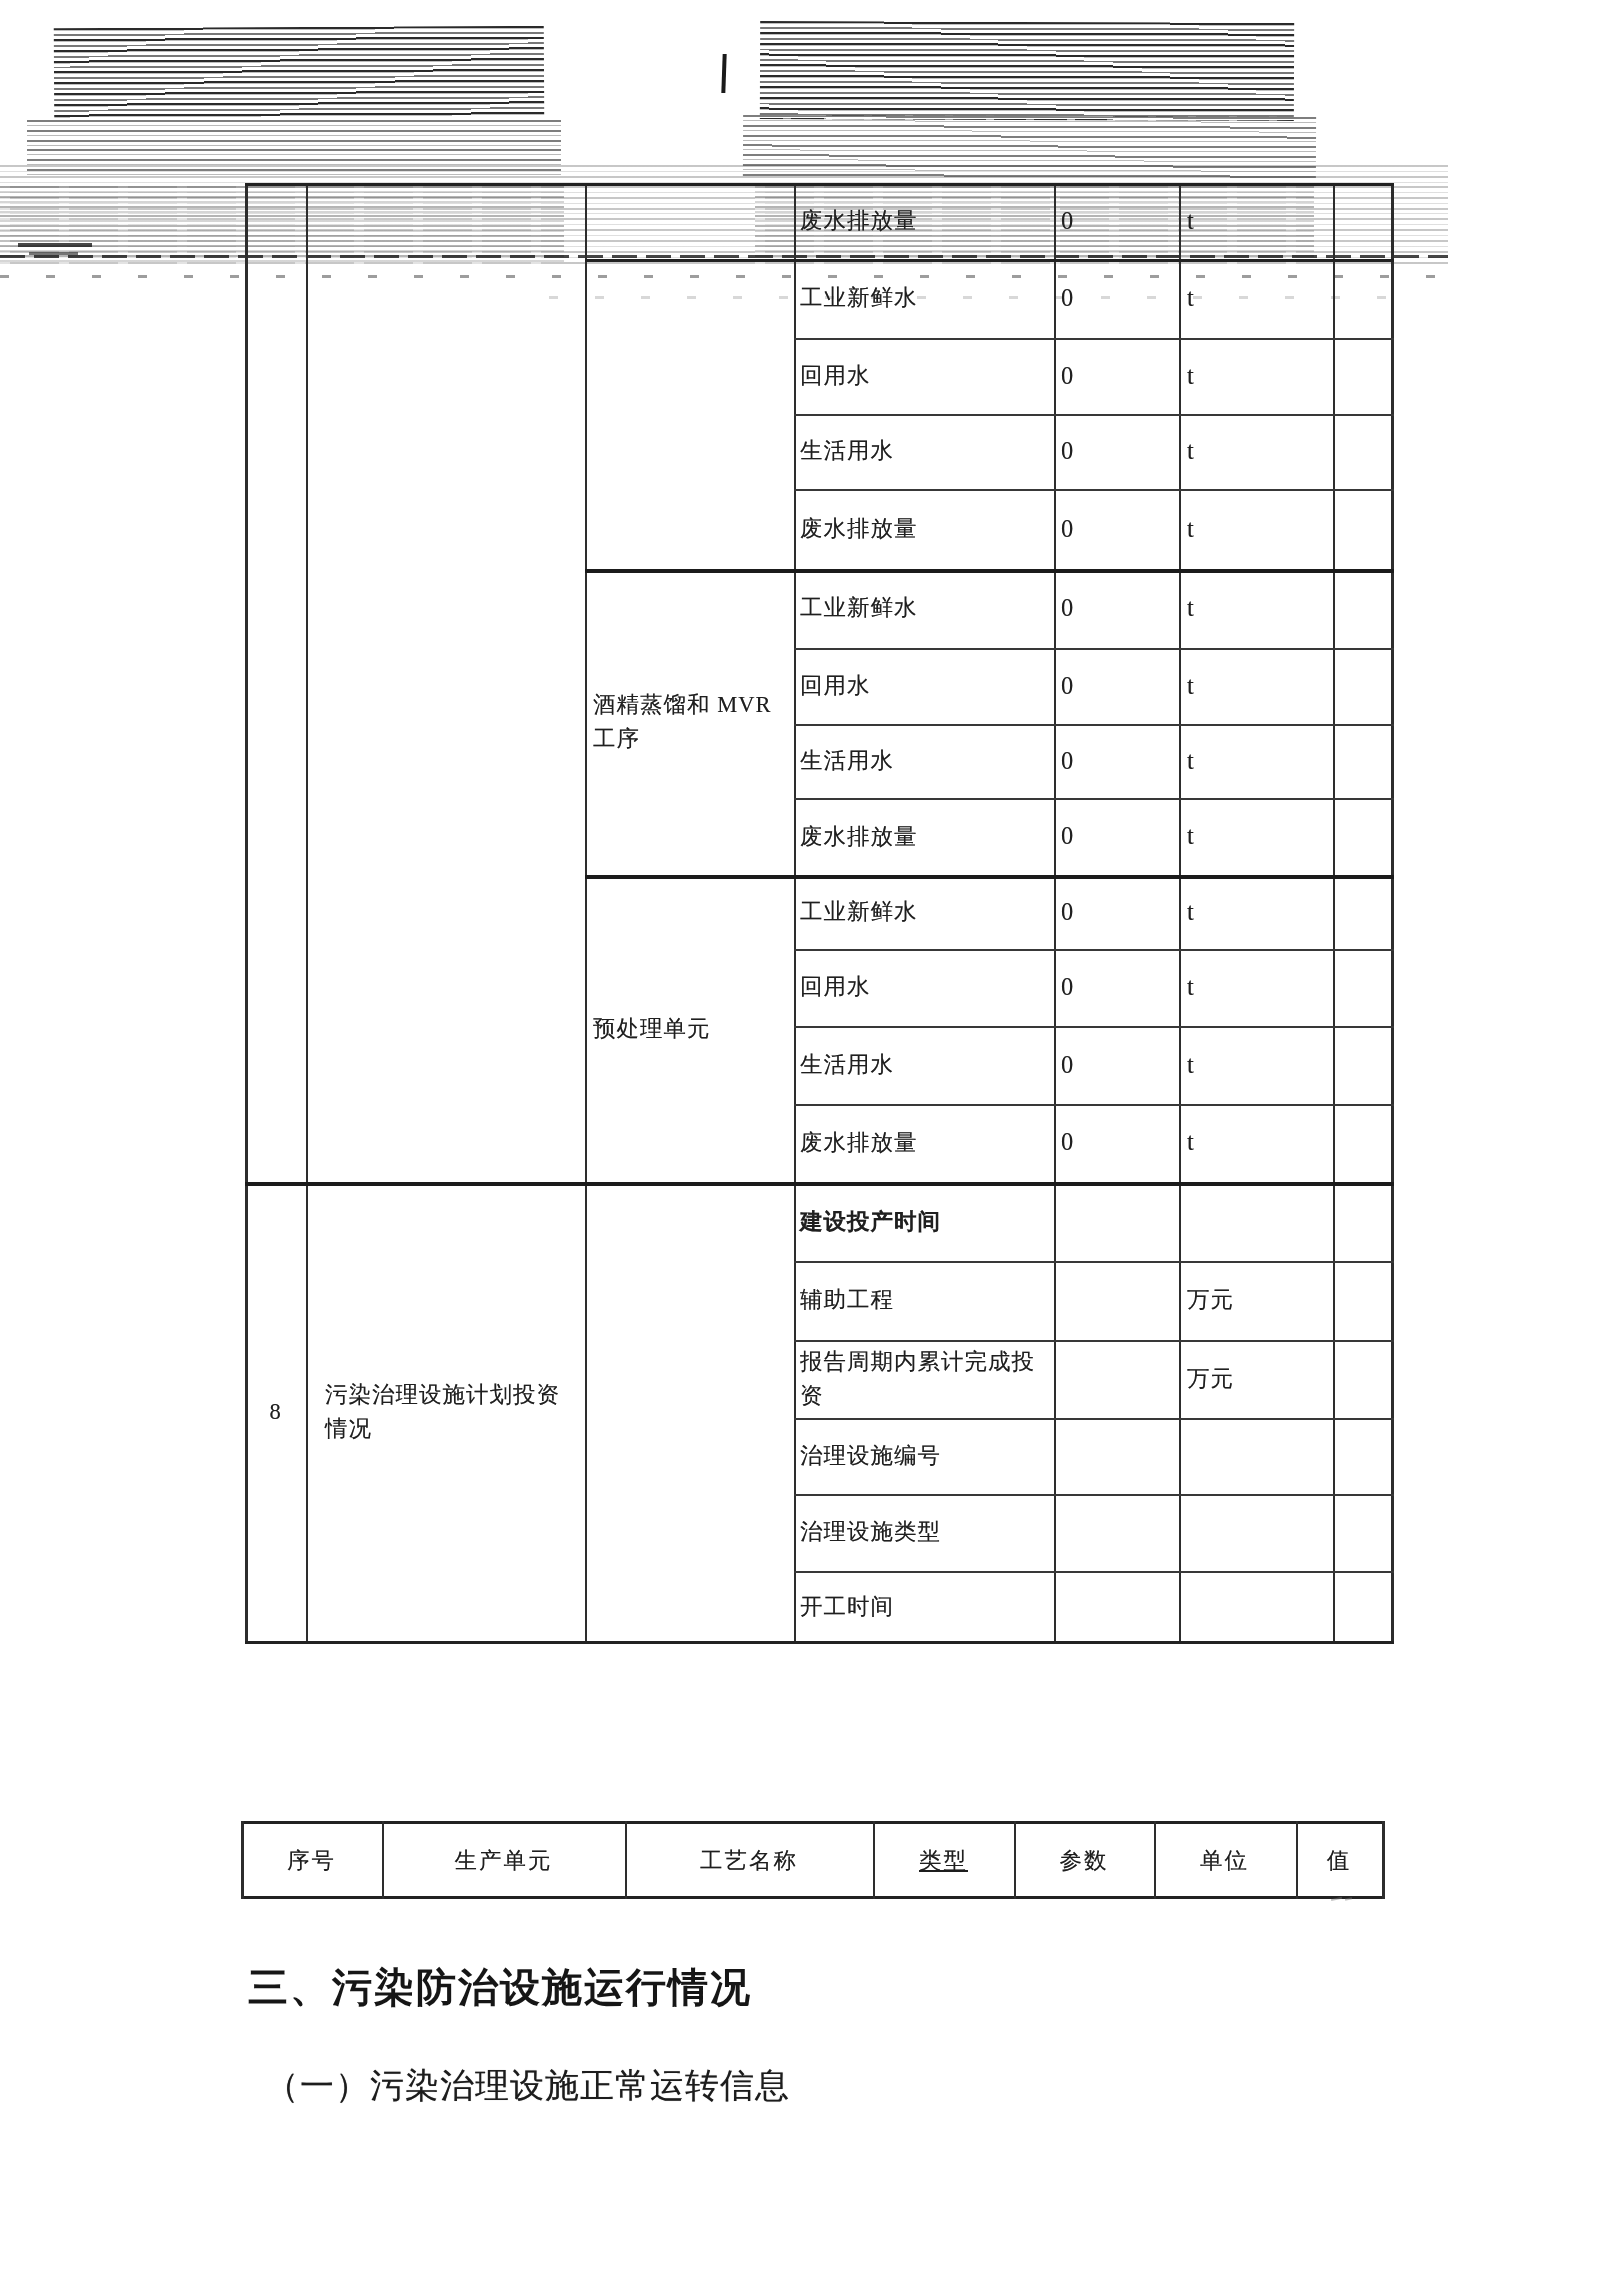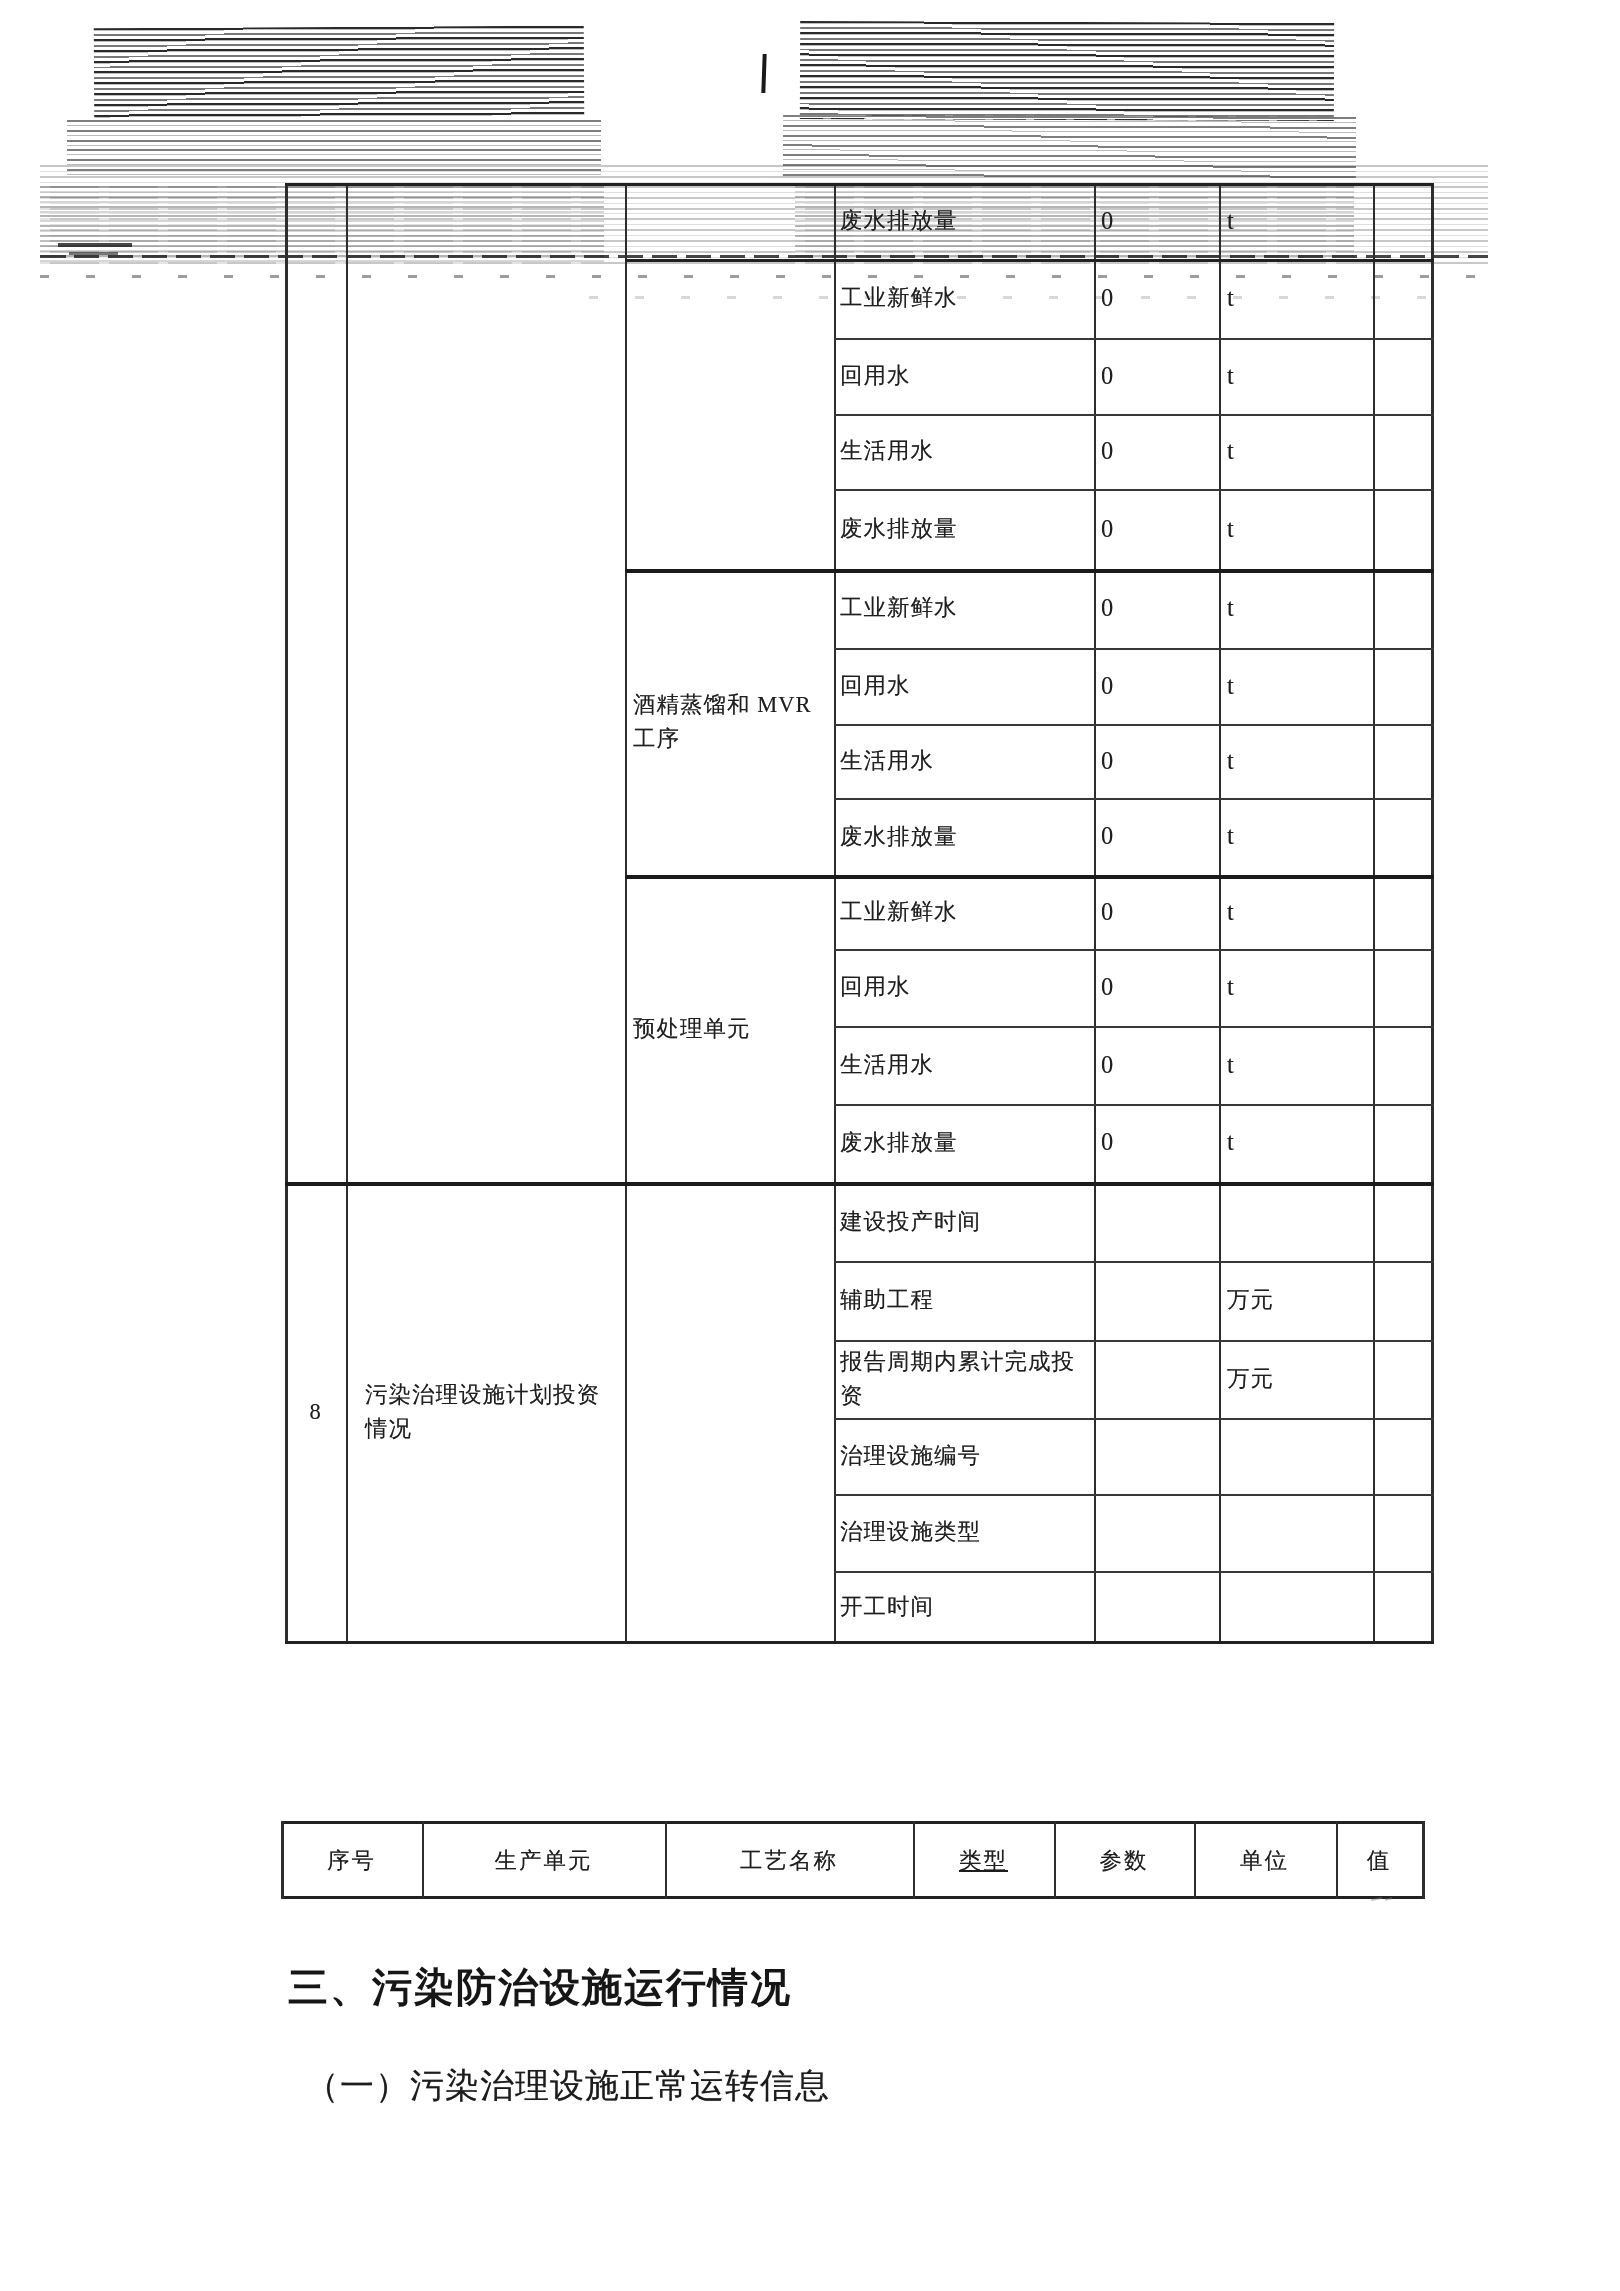--- a/index.html
+++ b/index.html
@@ -1,17 +1,17 @@
 <!DOCTYPE html>
 <html lang="zh"><head>
 <meta charset="utf-8">
 <style>
   html,body{margin:0;padding:0;background:#ffffff;}
   .page{position:relative;width:1448px;height:2292px;background:#fff;overflow:hidden;
-        font-family:"Liberation Serif","DejaVu Serif",serif;color:#1e1e1e;margin-left:40px;}
+        font-family:"Liberation Serif","DejaVu Serif",serif;color:#1e1e1e;}
   
   .vl{position:absolute;width:2px;background:#2d2d2d;}
   .hl{position:absolute;height:2px;background:#383838;}
   .hl3{position:absolute;height:2.9px;background:#222;}
   .hl4{position:absolute;height:3.9px;background:#1b1b1b;}
   
   .cell{position:absolute;display:flex;align-items:center;font-size:22.5px;line-height:1.5;
         letter-spacing:1px;color:#1f1f1f;text-shadow:0 0 0.6px rgba(0,0,0,.45);}
   .pc{left:555px;width:253px;}
   .vc{left:816px;width:104px;font-size:24.5px;}
@@ -150,21 +150,21 @@
     <div class="cell uc" style="top:766px;height:76px;">t</div>
     <div class="cell pc" style="top:843px;height:78px;">生活用水</div>
     <div class="cell vc" style="top:843px;height:78px;">0</div>
     <div class="cell uc" style="top:843px;height:78px;">t</div>
     <div class="cell pc" style="top:921px;height:77px;">废水排放量</div>
     <div class="cell vc" style="top:921px;height:77px;">0</div>
     <div class="cell uc" style="top:921px;height:77px;">t</div>
 
     <div class="cell idx" style="top:999px;height:460px;">8</div>
     <div class="cell nm" style="top:999px;height:460px;">污染治理设施计划投资情况</div>
-    <div class="cell pc" style="top:999px;height:79px;">建设投产时间</div>
+    <div class="cell pc" style="top:999px;height:79px;font-weight:bold;">建设投产时间</div>
     <div class="cell pc" style="top:1078px;height:78px;">辅助工程</div>
     <div class="cell uc" style="top:1078px;height:78px;font-size:22.5px;">万元</div>
     <div class="cell pc" style="top:1157px;height:78px;">报告周期内累计完成投资</div>
     <div class="cell uc" style="top:1157px;height:78px;font-size:22.5px;">万元</div>
     <div class="cell pc" style="top:1235px;height:76px;">治理设施编号</div>
     <div class="cell pc" style="top:1311px;height:76px;">治理设施类型</div>
     <div class="cell pc" style="top:1388px;height:71px;">开工时间</div>
   </div>
 
 

